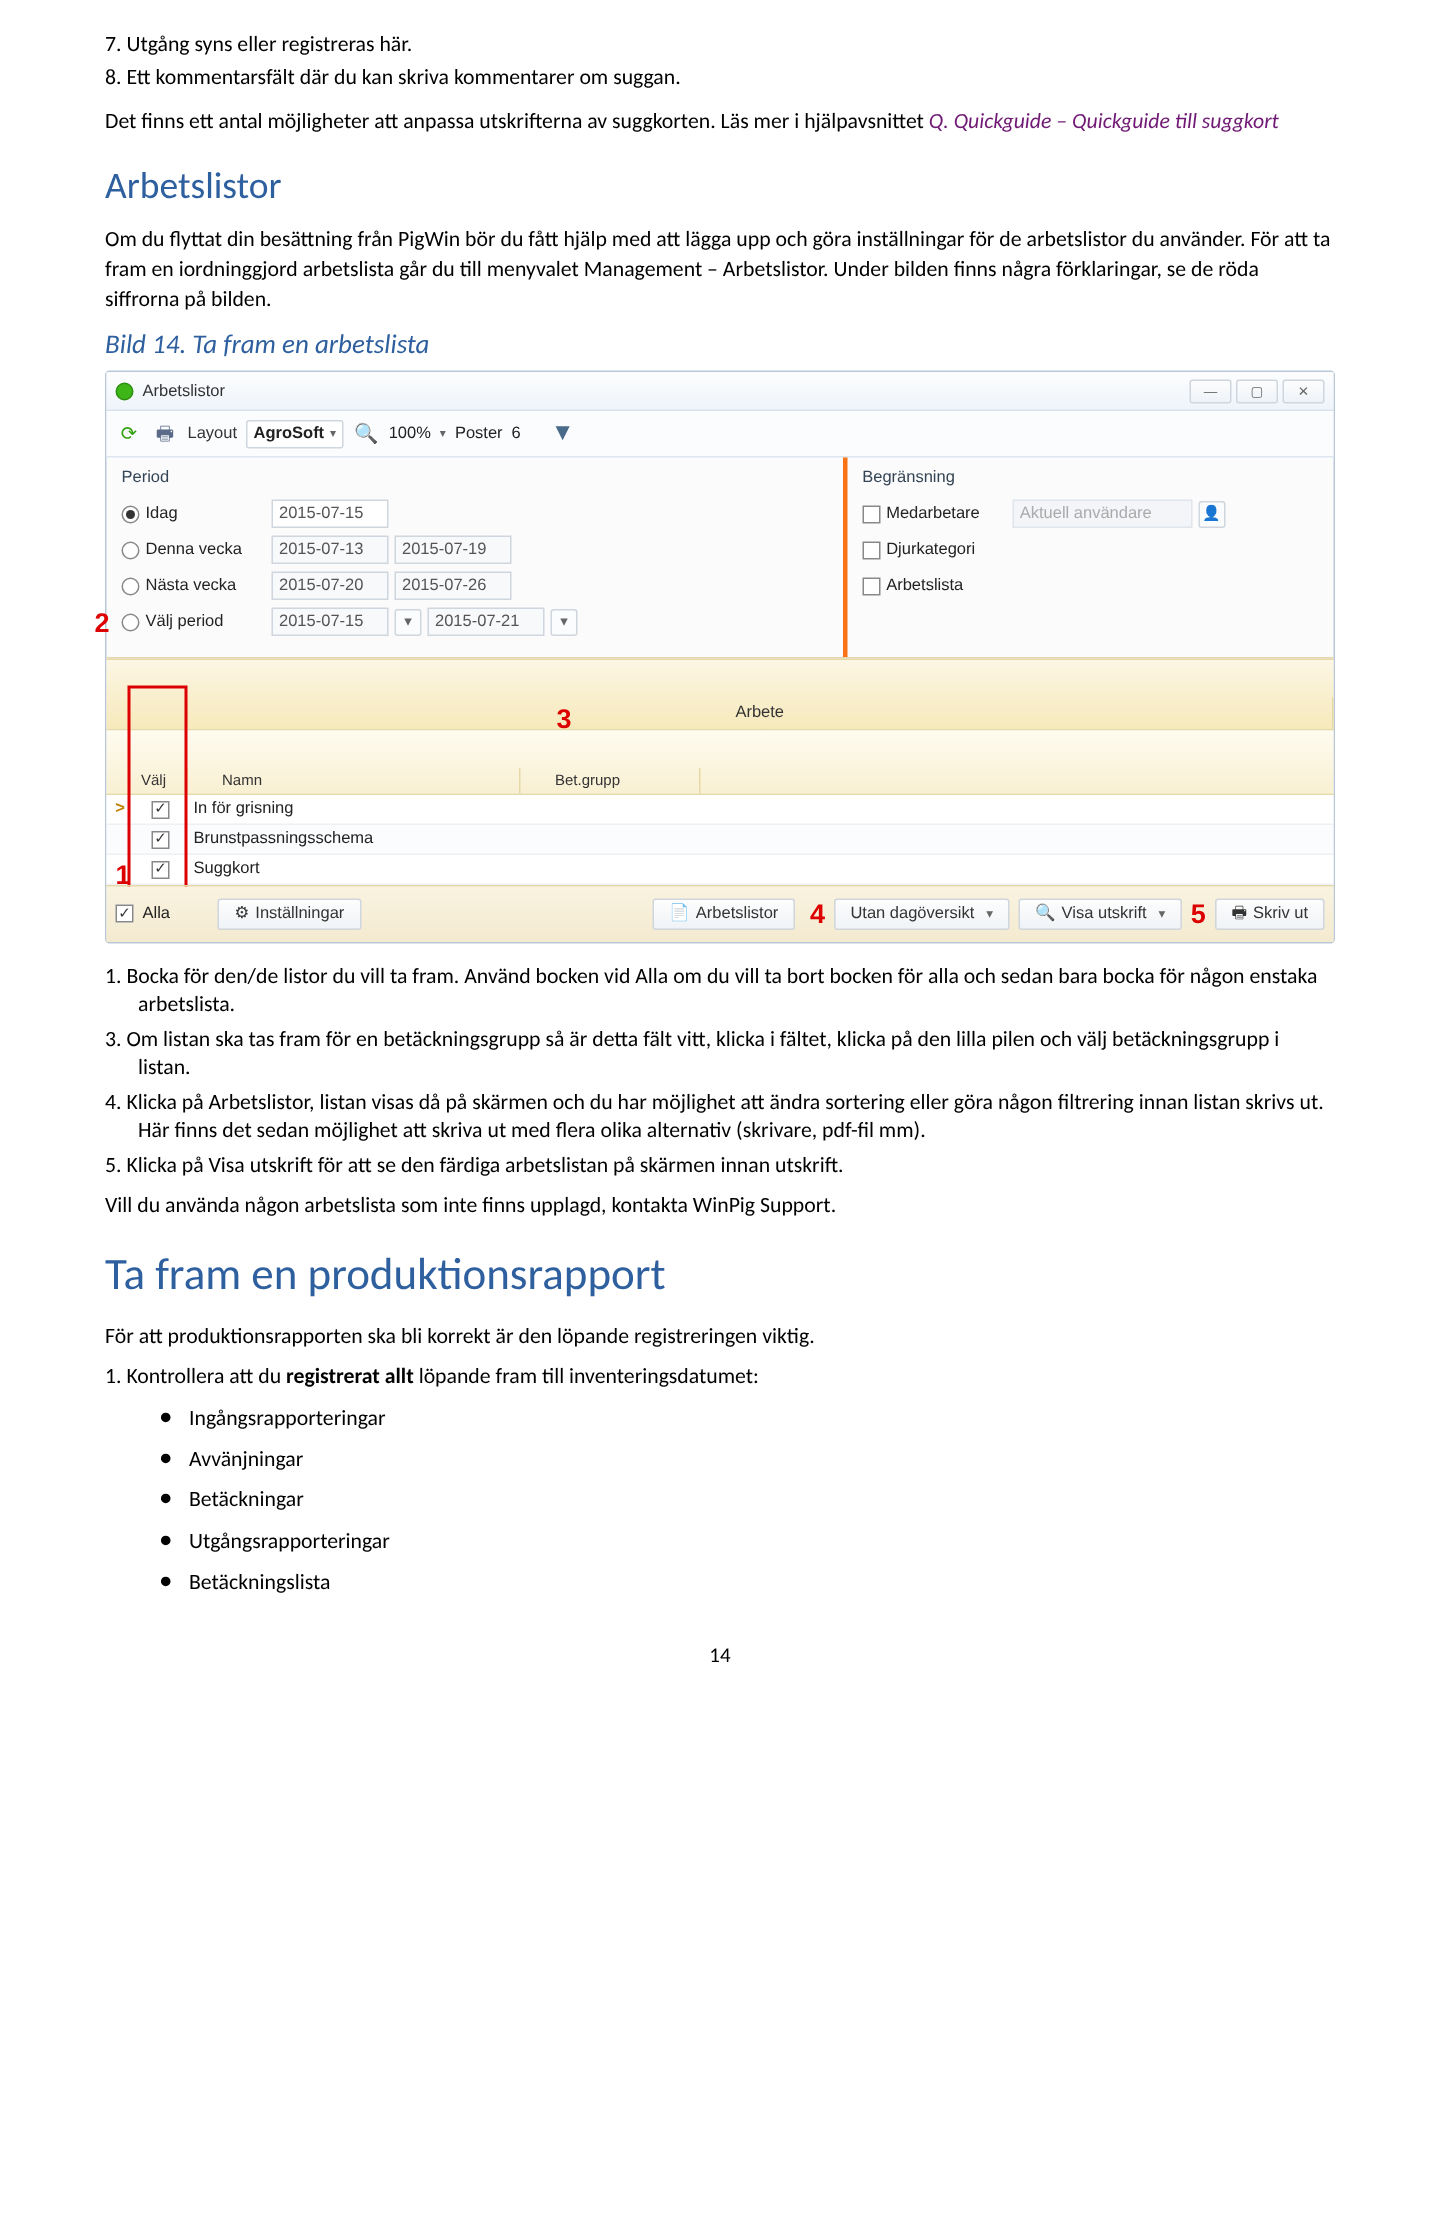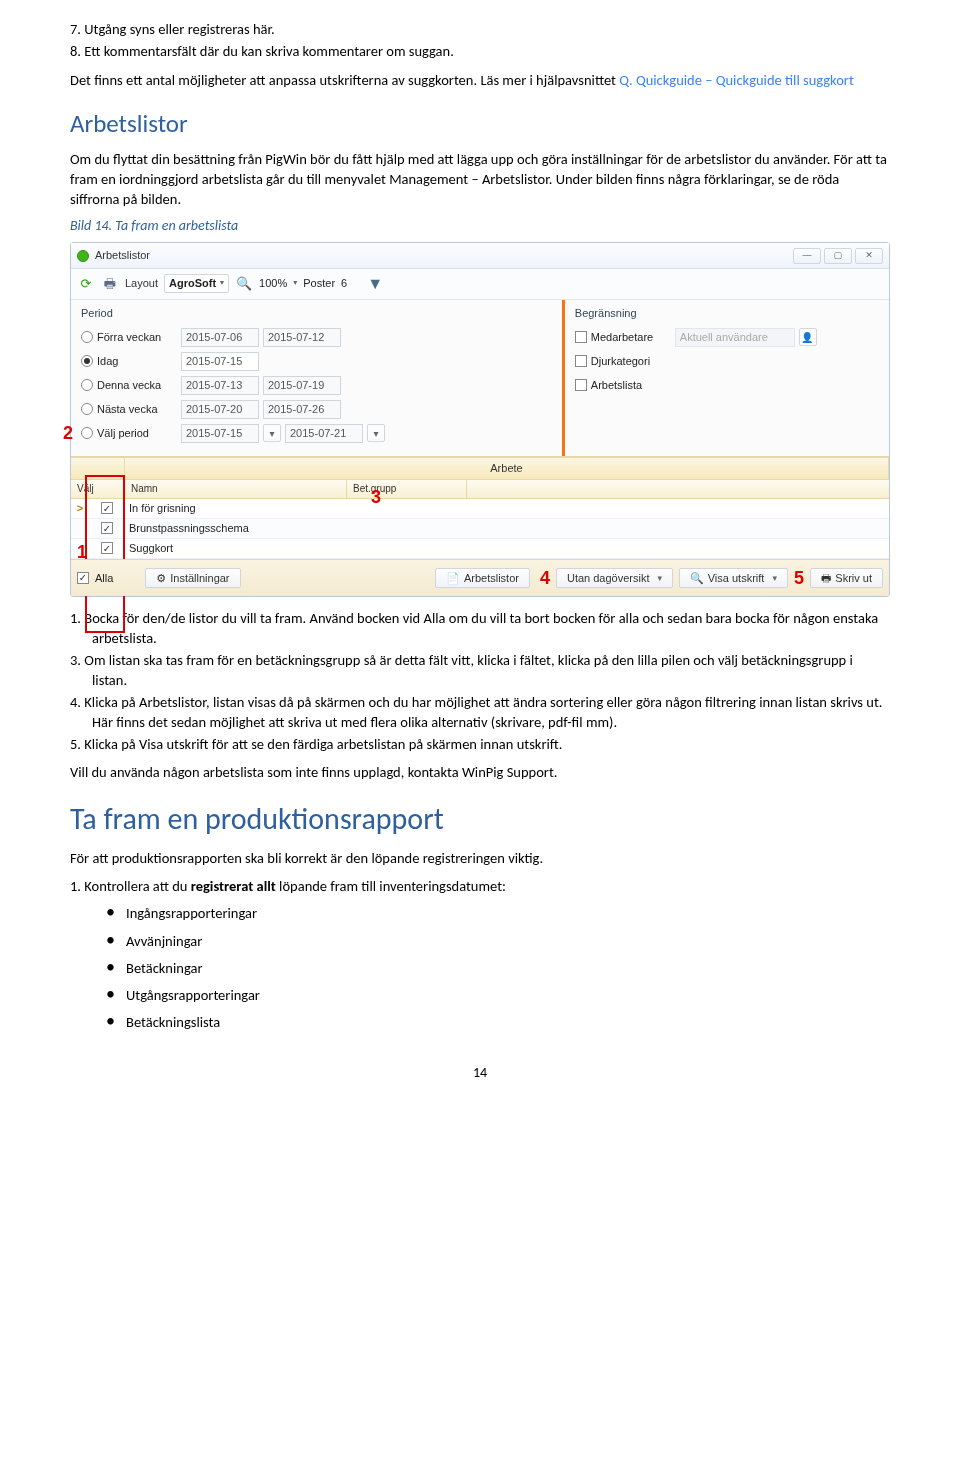--- a/index.html
+++ b/index.html
@@ -7,25 +7,25 @@
     font-family: Calibri, "Segoe UI", Arial, sans-serif;
     font-size: 14.5px;
     color: #000;
     background: #fff;
     width: 960px;
     padding: 20px 70px 40px 70px;
     line-height: 1.35;
   }
   .num-item { margin-bottom: 2px; }
   .num-item-indent { padding-left: 22px; text-indent: -22px; }
-  .italic-link { color: #3b82f6; }
+  .italic-link { font-style: italic; color: #701a75; }
   h2.section { font-size: 25px; font-weight: 400; color: #2e5f9e; margin: 16px 0 10px 0; }
   h2.section-big { font-size: 30px; font-weight: 400; color: #2e5f9e; margin: 16px 0 10px 0; }
   .para { margin-bottom: 8px; }
-  .caption { font-style: italic; color: #2e5f9e; margin: 6px 0 6px 0; font-size: 14px; }
+  .caption { font-style: italic; color: #2e5f9e; margin: 6px 0 6px 0; font-size: 18px; }
   .ol { list-style: none; padding-left: 0; margin: 8px 0; }
   .ol li { padding-left: 22px; text-indent: -22px; margin-bottom: 3px; }
   .ul { list-style: none; padding-left: 36px; margin: 4px 0; }
   .ul li::before { content: "•"; display: inline-block; width: 20px; margin-left: -20px; font-size: 18px; }
   .ul li { padding-left: 20px; margin-bottom: 3px; }
   .page-num { text-align: center; margin-top: 30px; font-size: 14px; }
   b { font-weight: 700; }
 
   
   .app-window {
@@ -92,26 +92,26 @@
   .date-box.active { background:#fff; }
   .disabled-text { border:1px solid #e0e6ec; background:#f3f5f8; color:#aaa; padding:1px 4px; width:120px; display:inline-block;}
   .cal-btn { width:18px; height:18px; border:1px solid #cfd6dd; background:#fbfcfd; border-radius:2px; display:inline-flex; align-items:center; justify-content:center; font-size:10px; color:#666;}
   .red-num { position:absolute; color:#d00; font-weight:700; font-size:18px; }
 
   .table-zone { position: relative; }
   .headers {
     display: flex; background: linear-gradient(#fcf6e4, #f6e9bb);
     border-top: 1px solid #e6d9a8; border-bottom: 1px solid #e6d9a8;
   }
-  .h-cell { padding: 3px 6px; border-right: 1px solid #e6d9a8; color:#333;}
+  .h-cell { padding: 3px 6px; border-right: 1px solid #e6d9a8; color:#333;margin-top:25px;}
   .h-valj { width: 54px; }
   .h-namn { width: 222px; }
   .h-bet { width: 120px; }
   .sub-header { display:flex; background:linear-gradient(#fefbf0,#f9f0d2); border-bottom:1px solid #e6d9a8; font-size:10px; color:#444;}
-  .sub-header .h-cell { padding:2px 6px;}
+  .sub-header .h-cell { padding:2px 23px;}
   .row-tbl { display:flex; align-items:center; border-bottom:1px solid #eef0f3; background:#fff; height:20px;}
   .row-tbl:nth-child(even){ background:#fbfcfd; }
   .c-marker{ width:18px; text-align:center; color:#c08000; font-weight:700;}
   .c-valj{ width:36px; display:flex; justify-content:center;}
   .c-namn{ width:190px; padding-left:4px;}
   .c-bet{ width:120px;}
   .table-zone .red-box {
     position:absolute; border:2px solid #d00; pointer-events:none;
   }
   .bottom-bar {
@@ -166,26 +166,20 @@
     <span class="chev">▾</span>
     <span>Poster</span>
     <span>6</span>
     <span class="filter-icon" style="margin-left:10px;">▼</span>
   </div>
 
   <div class="panels">
     <div class="panel panel-left">
       <span class="panel-title">Period</span>
       <div class="row">
-        <span class="radio"></span>
-        <span class="lbl">Förra veckan</span>
-        <span class="date-box">2015-07-06</span>
-        <span class="date-box">2015-07-12</span>
-      </div>
-      <div class="row">
         <span class="radio checked"></span>
         <span class="lbl">Idag</span>
         <span class="date-box active">2015-07-15</span>
       </div>
       <div class="row">
         <span class="radio"></span>
         <span class="lbl">Denna vecka</span>
         <span class="date-box">2015-07-13</span>
         <span class="date-box">2015-07-19</span>
       </div>

